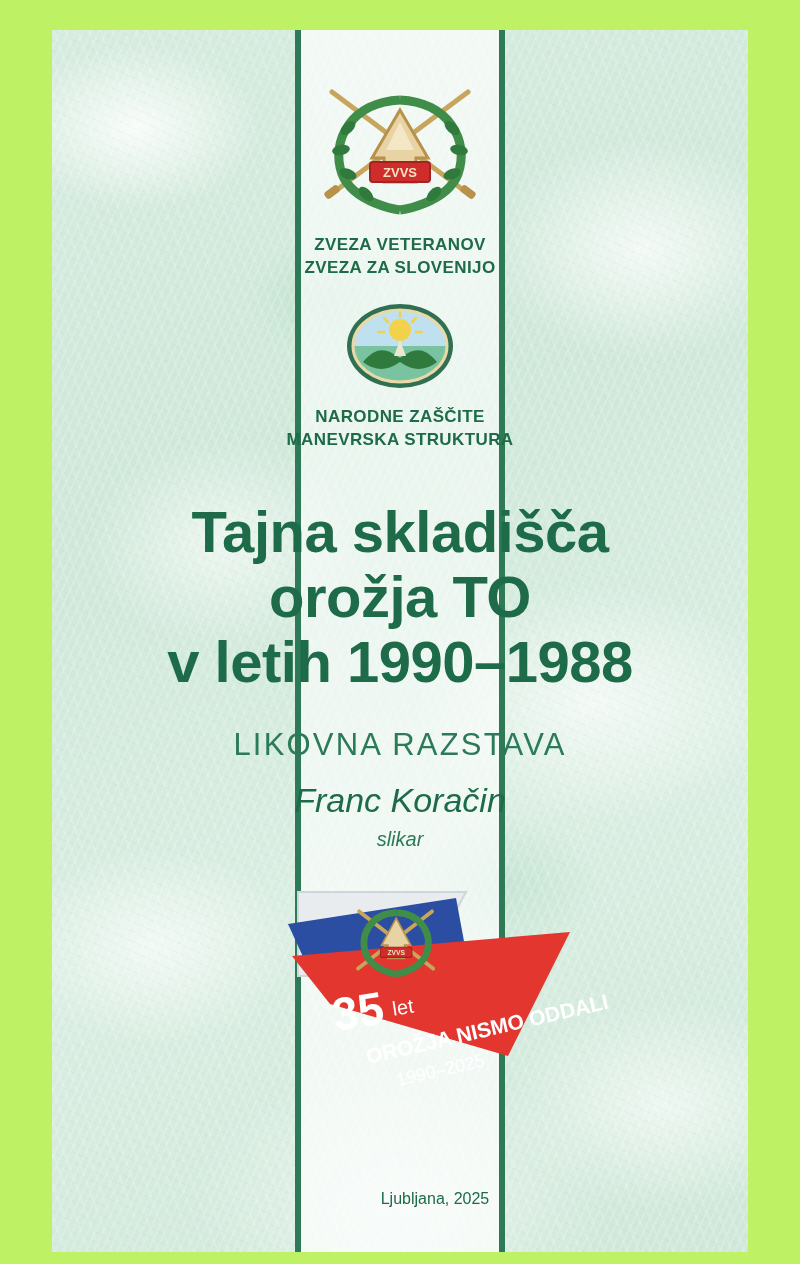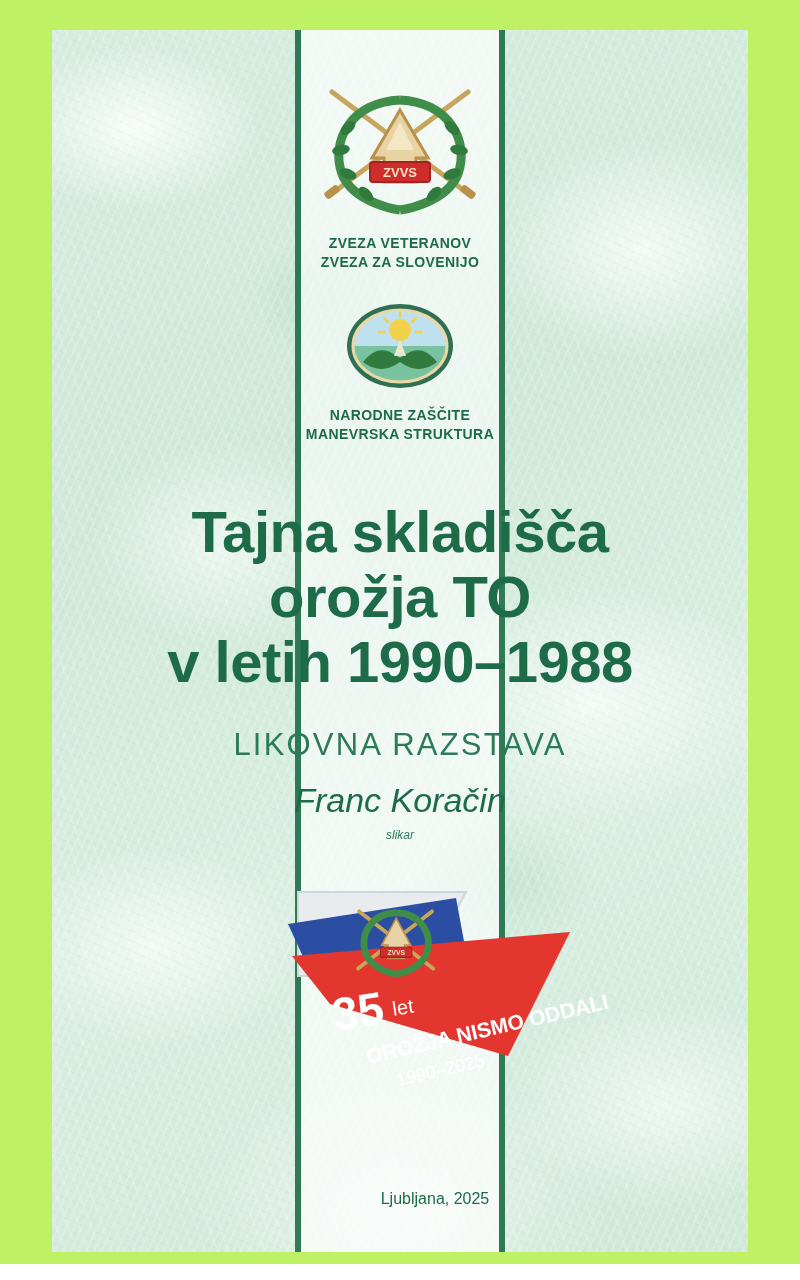--- a/index.html
+++ b/index.html
@@ -81,21 +81,21 @@
     position: absolute;
     left: 0;
     width: 800px;
     text-align: center;
   }
   .zvvs-logo { top: 70px; }
   .msnz-logo { top: 300px; }
 
   .logo-caption {
     margin-top: 10px;
-    font-size: 14px;
+    font-size: 17px;
     font-weight: bold;
     letter-spacing: 0.4px;
     color: #1d6b48;
     line-height: 1.35;
   }
   .logo-caption span { display: block; }
 
   
   .title-block {
     position: absolute;
@@ -121,21 +121,21 @@
     color: #2b7a58;
   }
   .author {
     margin-top: 18px;
     font-size: 34px;
     font-style: italic;
     color: #1d6b48;
   }
   .author-role {
     margin-top: 8px;
-    font-size: 12px;
+    font-size: 20px;
     font-style: italic;
     color: #2b7a58;
   }
 
   
   .anniv {
     position: absolute;
     left: 270px;
     top: 880px;
     width: 340px;

